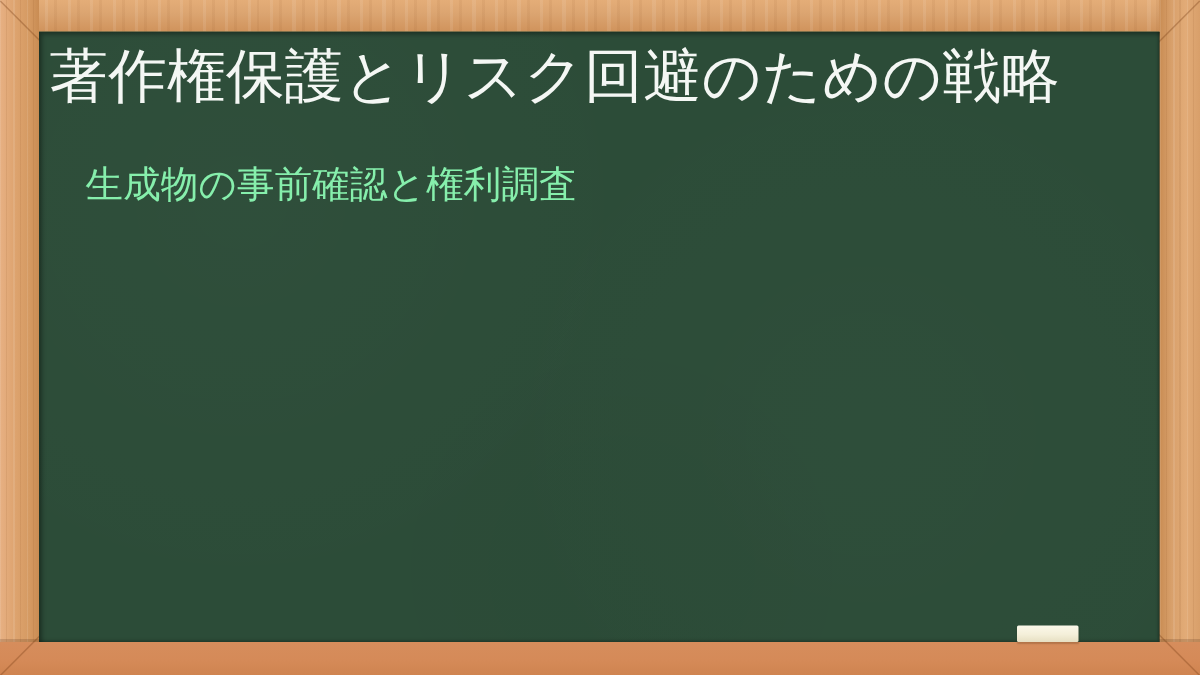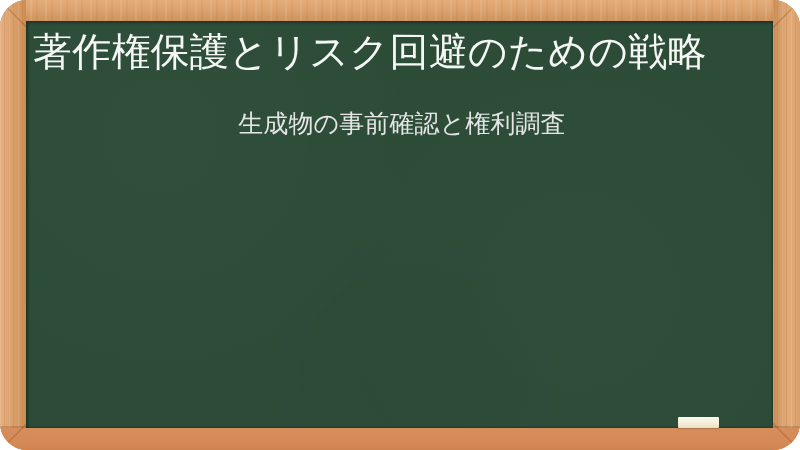--- a/index.html
+++ b/index.html
@@ -14,21 +14,20 @@
     font-family: "Liberation Sans", "DejaVu Sans", sans-serif;
   }
 
   
   .slide {
     position: relative;
     width: 800px;
     height: 450px;
     overflow: hidden;
     background: #d79a63;
-    border-radius: 27px;
   }
 
   
   .frame-wood {
     position: absolute;
     inset: 0;
     background:
       linear-gradient(180deg,
         #e0a874 0px,
         #d79a63 10px,
@@ -170,28 +169,27 @@
   .bullet-list {
     position: absolute;
     left: 31px;
     top: 87px;
     width: 690px;
     margin: 0;
     padding: 0;
     list-style: none;
   }
   .bullet-item {
-    color: #e5e5e5;
+    color: #86efac;
     font-size: 25px;
     line-height: 1.22;
     font-weight: 400;
     letter-spacing: 0.1px;
     margin-bottom: 27px;
     white-space: nowrap;
-    text-align: center;
   }
 
   
   .chalk-stick {
     position: absolute;
     left: 678px;
     top: 417px;
     width: 41px;
     height: 11px;
     background: linear-gradient(180deg, #fbf8ea 0%, #f4efd9 55%, #e6dfc2 100%);

